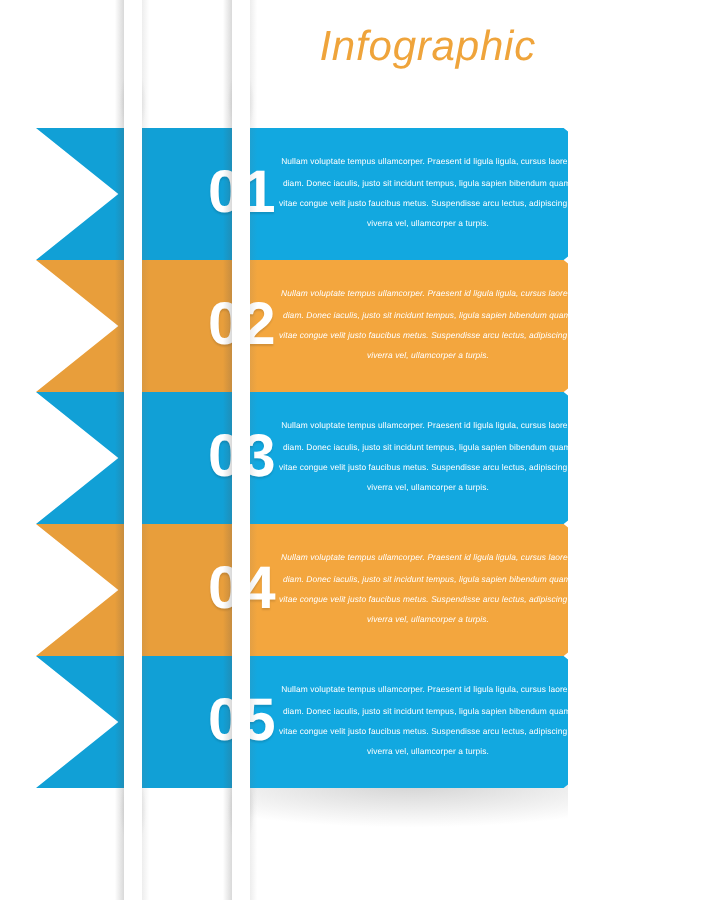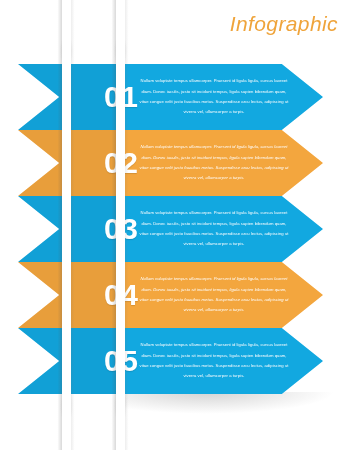--- a/index.html
+++ b/index.html
@@ -6,21 +6,21 @@
   html, body {
     margin: 0;
     padding: 0;
     background: #ffffff;
   }
   body {
     font-family: "Liberation Sans", sans-serif;
   }
   #canvas {
     position: relative;
-    width: 354px;
+    width: 284px;
     height: 450px;
     overflow: hidden;
     background: #ffffff;
   }
 
   
   #title {
     position: absolute;
     top: 12px;
     right: 16px;

